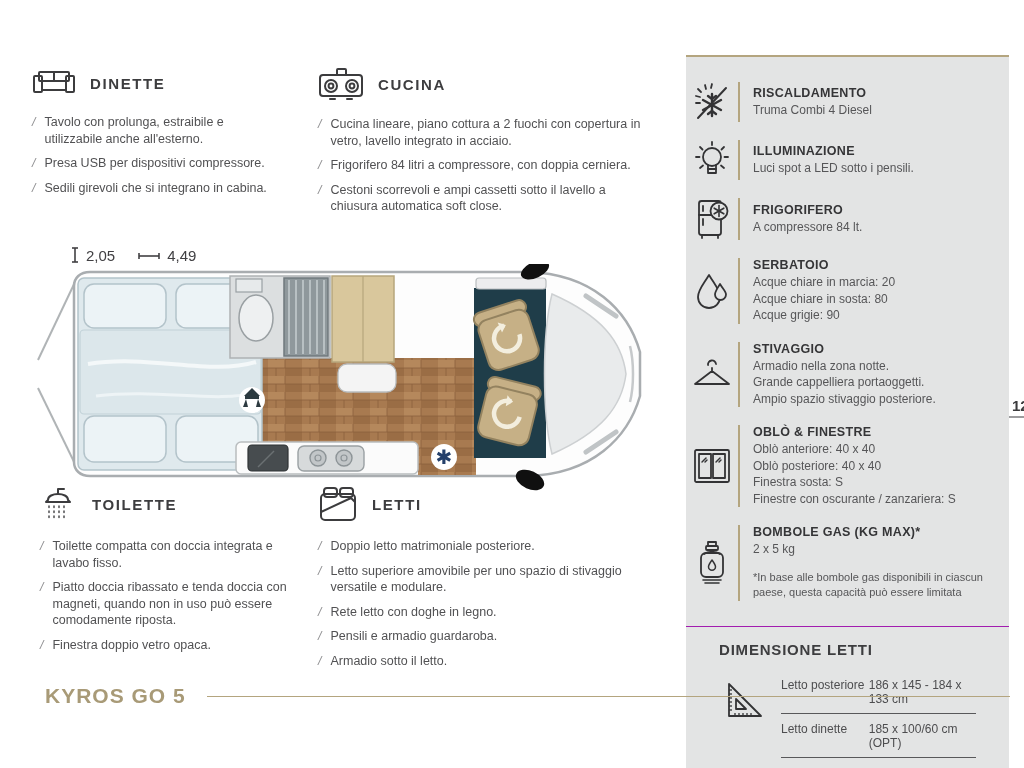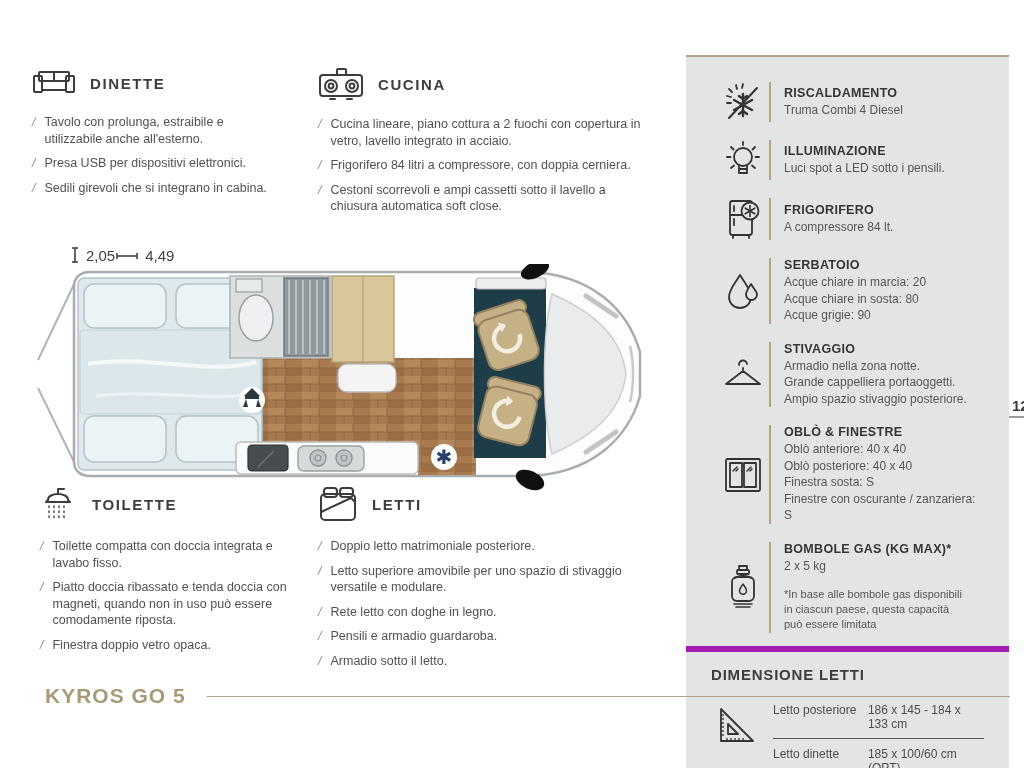--- a/index.html
+++ b/index.html
@@ -14,39 +14,39 @@
   .f-toilette{left:40px;top:486px;width:258px;}
   .f-letti{left:318px;top:486px;width:334px;}
   .feature-header{display:flex;align-items:center;gap:14px;margin-bottom:16px;}
   .feature-icon{flex:0 0 auto;display:flex;}
   .feature-icon svg{stroke:#3c3c3e;fill:none;stroke-width:2;stroke-linejoin:round;stroke-linecap:round;}
   .feature-title{font-size:15px;font-weight:bold;letter-spacing:1.6px;color:#3d3d3f;}
   .feature-list{list-style:none;margin:0;padding:0;font-size:12.5px;line-height:1.32;color:#515153;}
   .feature-list li{display:flex;gap:9px;margin-bottom:8px;}
   .bullet{color:#909092;flex:0 0 auto;font-style:italic;}
   
-  .dims{position:absolute;left:70px;top:246px;display:flex;align-items:flex-end;
+  .dims{position:absolute;left:70px;top:246px;display:flex;align-items:flex-end;gap:22px;
         font-size:15px;color:#414043;}
   .dim-marker{display:flex;align-items:center;gap:6px;}
   .dims svg{stroke:#414043;stroke-width:1.6;fill:none;}
   .floorplan{position:absolute;left:30px;top:264px;}
   
   .sidebar{
     position:absolute;left:686px;top:55px;width:323px;box-sizing:border-box;
     background:#e3e4e4;border-top:2px solid #b4a57f;padding:16px 0 18px;
   }
-  .spec-item{display:flex;align-items:center;padding:9px 31px;}
+  .spec-item{display:flex;align-items:center;padding:9px 0;}
   .spec-icon{flex:0 0 52px;display:flex;justify-content:center;align-items:center;}
   .spec-icon svg{stroke:#333335;fill:none;stroke-width:1.8;stroke-linecap:round;stroke-linejoin:round;}
   .spec-divider{width:2px;background:#b4a57f;align-self:stretch;flex:0 0 2px;}
   .spec-text{padding-left:13px;flex:1;}
   .spec-title{font-weight:bold;font-size:12.5px;letter-spacing:.3px;color:#353537;margin-bottom:2px;}
   .spec-line{font-size:12px;color:#565658;line-height:1.38;}
   .spec-note{font-size:11px;color:#565658;line-height:1.4;margin-top:12px;width:95%;}
-  .dim-section{border-top:6px solid #a21caf;margin-top:4px;padding:14px 25px 2px;}
+  .dim-section{border-top:1px solid #a21caf;margin-top:16px;padding:14px 33px 2px;}
   .dim-title{font-weight:bold;font-size:15px;letter-spacing:.8px;color:#3d3d3f;margin-bottom:12px;}
   .dim-body{display:flex;gap:10px;align-items:flex-start;}
   .dim-icon{flex:0 0 52px;display:flex;justify-content:center;padding-top:8px;}
   .dim-icon svg{stroke:#333335;fill:none;stroke-width:1.8;stroke-linejoin:round;}
   .dim-table{flex:1;font-size:12px;color:#4d4d4f;}
   .dim-row{display:flex;align-items:baseline;padding:8px 0 7px;border-bottom:1.5px solid #58585a;}
   .dim-label{flex:0 0 45%;}
   .dim-value{flex:1;}
   
   .footer{position:absolute;left:45px;top:684px;width:965px;display:flex;align-items:center;gap:21px;}
@@ -71,21 +71,21 @@
     </span>
     <span class="feature-title">DINETTE</span>
   </div>
   <ul class="feature-list">
     <li>
         <span class="bullet">/</span>
         <span>Tavolo con prolunga, estraibile e utilizzabile anche all'esterno.</span>
       </li>
     <li>
         <span class="bullet">/</span>
-        <span>Presa USB per dispositivi elettronici.</span>
+        <span>Presa USB per dispositivi compressore.</span>
       </li>
     <li>
         <span class="bullet">/</span>
         <span>Sedili girevoli che si integrano in cabina.</span>
       </li>
   </ul>
 </section>
 
 <section class="feature f-cucina">
   <div class="feature-header">

